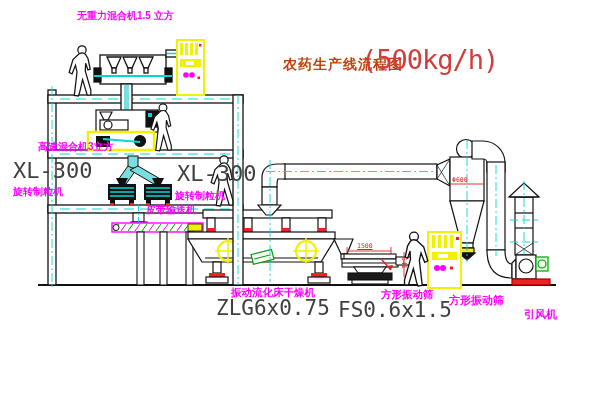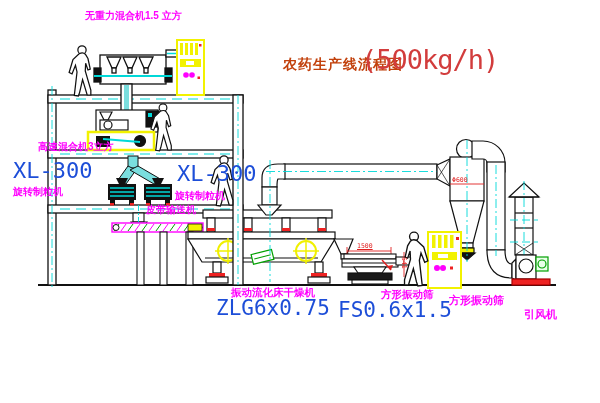--- a/index.html
+++ b/index.html
@@ -2,21 +2,21 @@
 <html><head>
 <meta charset="utf-8">
 <style>
   html,body{margin:0;padding:0;background:#fff;}
   #stage{position:relative;width:600px;height:403px;background:#ffffff;overflow:hidden;
          font-family:"Liberation Sans",sans-serif;}
   #stage svg{position:absolute;left:0;top:0;}
   .lbl{position:absolute;white-space:nowrap;color:#ff00ff;font-weight:bold;line-height:1;}
   .s10{font-size:10px;}
   .s11{font-size:11px;}
-  .model{position:absolute;white-space:nowrap;color:#1d4ed8;font-weight:normal;
+  .model{position:absolute;white-space:nowrap;color:#404040;font-weight:normal;
          font-family:"DejaVu Sans Mono",monospace;line-height:1;}
   .title-zh{position:absolute;color:#c2410c;font-size:14px;font-weight:bold;
             letter-spacing:1px;line-height:1;}
   .title-cap{position:absolute;color:#d23c3c;font-size:27px;font-weight:normal;
              font-family:"DejaVu Sans Mono",monospace;line-height:1;letter-spacing:-1px;}
   .dim{position:absolute;color:#e02020;font-size:6.5px;font-weight:normal;
        font-family:"DejaVu Sans Mono",monospace;line-height:1;}
   .rot90{transform:rotate(90deg);transform-origin:left top;}
 </style>
 </head>
@@ -270,21 +270,21 @@
   </g>
 
   <g fill="#fff" stroke="#111" stroke-width="1.3">
     <use href="#person" transform="translate(82,95) scale(0.96)"></use>
     <use href="#person" transform="translate(163,150) scale(0.9)"></use>
     <use href="#person" transform="translate(224,205) scale(0.96)"></use>
     <use href="#person" transform="translate(414,285) scale(-1.03,1.03)"></use>
   </g>
 </svg>
 
-<div class="lbl s10" style="left:85px;top:11px;">无重力混合机1.5 立方</div>
+<div class="lbl s10" style="left:77px;top:11px;">无重力混合机1.5 立方</div>
 
 <div class="title-zh" style="left:283px;top:57px;">农药生产线流程图</div>
 <div class="title-cap" style="left:361px;top:46px;">(500kg/h)</div>
 
 <div class="lbl s10" style="left:38px;top:111px;margin-top:31px;">高速混合机3立方</div>
 
 <div class="model" style="left:13px;top:160px;font-size:22px;">XL-300</div>
 <div class="lbl s10" style="left:13px;top:187px;">旋转制粒机</div>
 
 <div class="model" style="left:177px;top:163px;font-size:22px;">XL-300</div>

